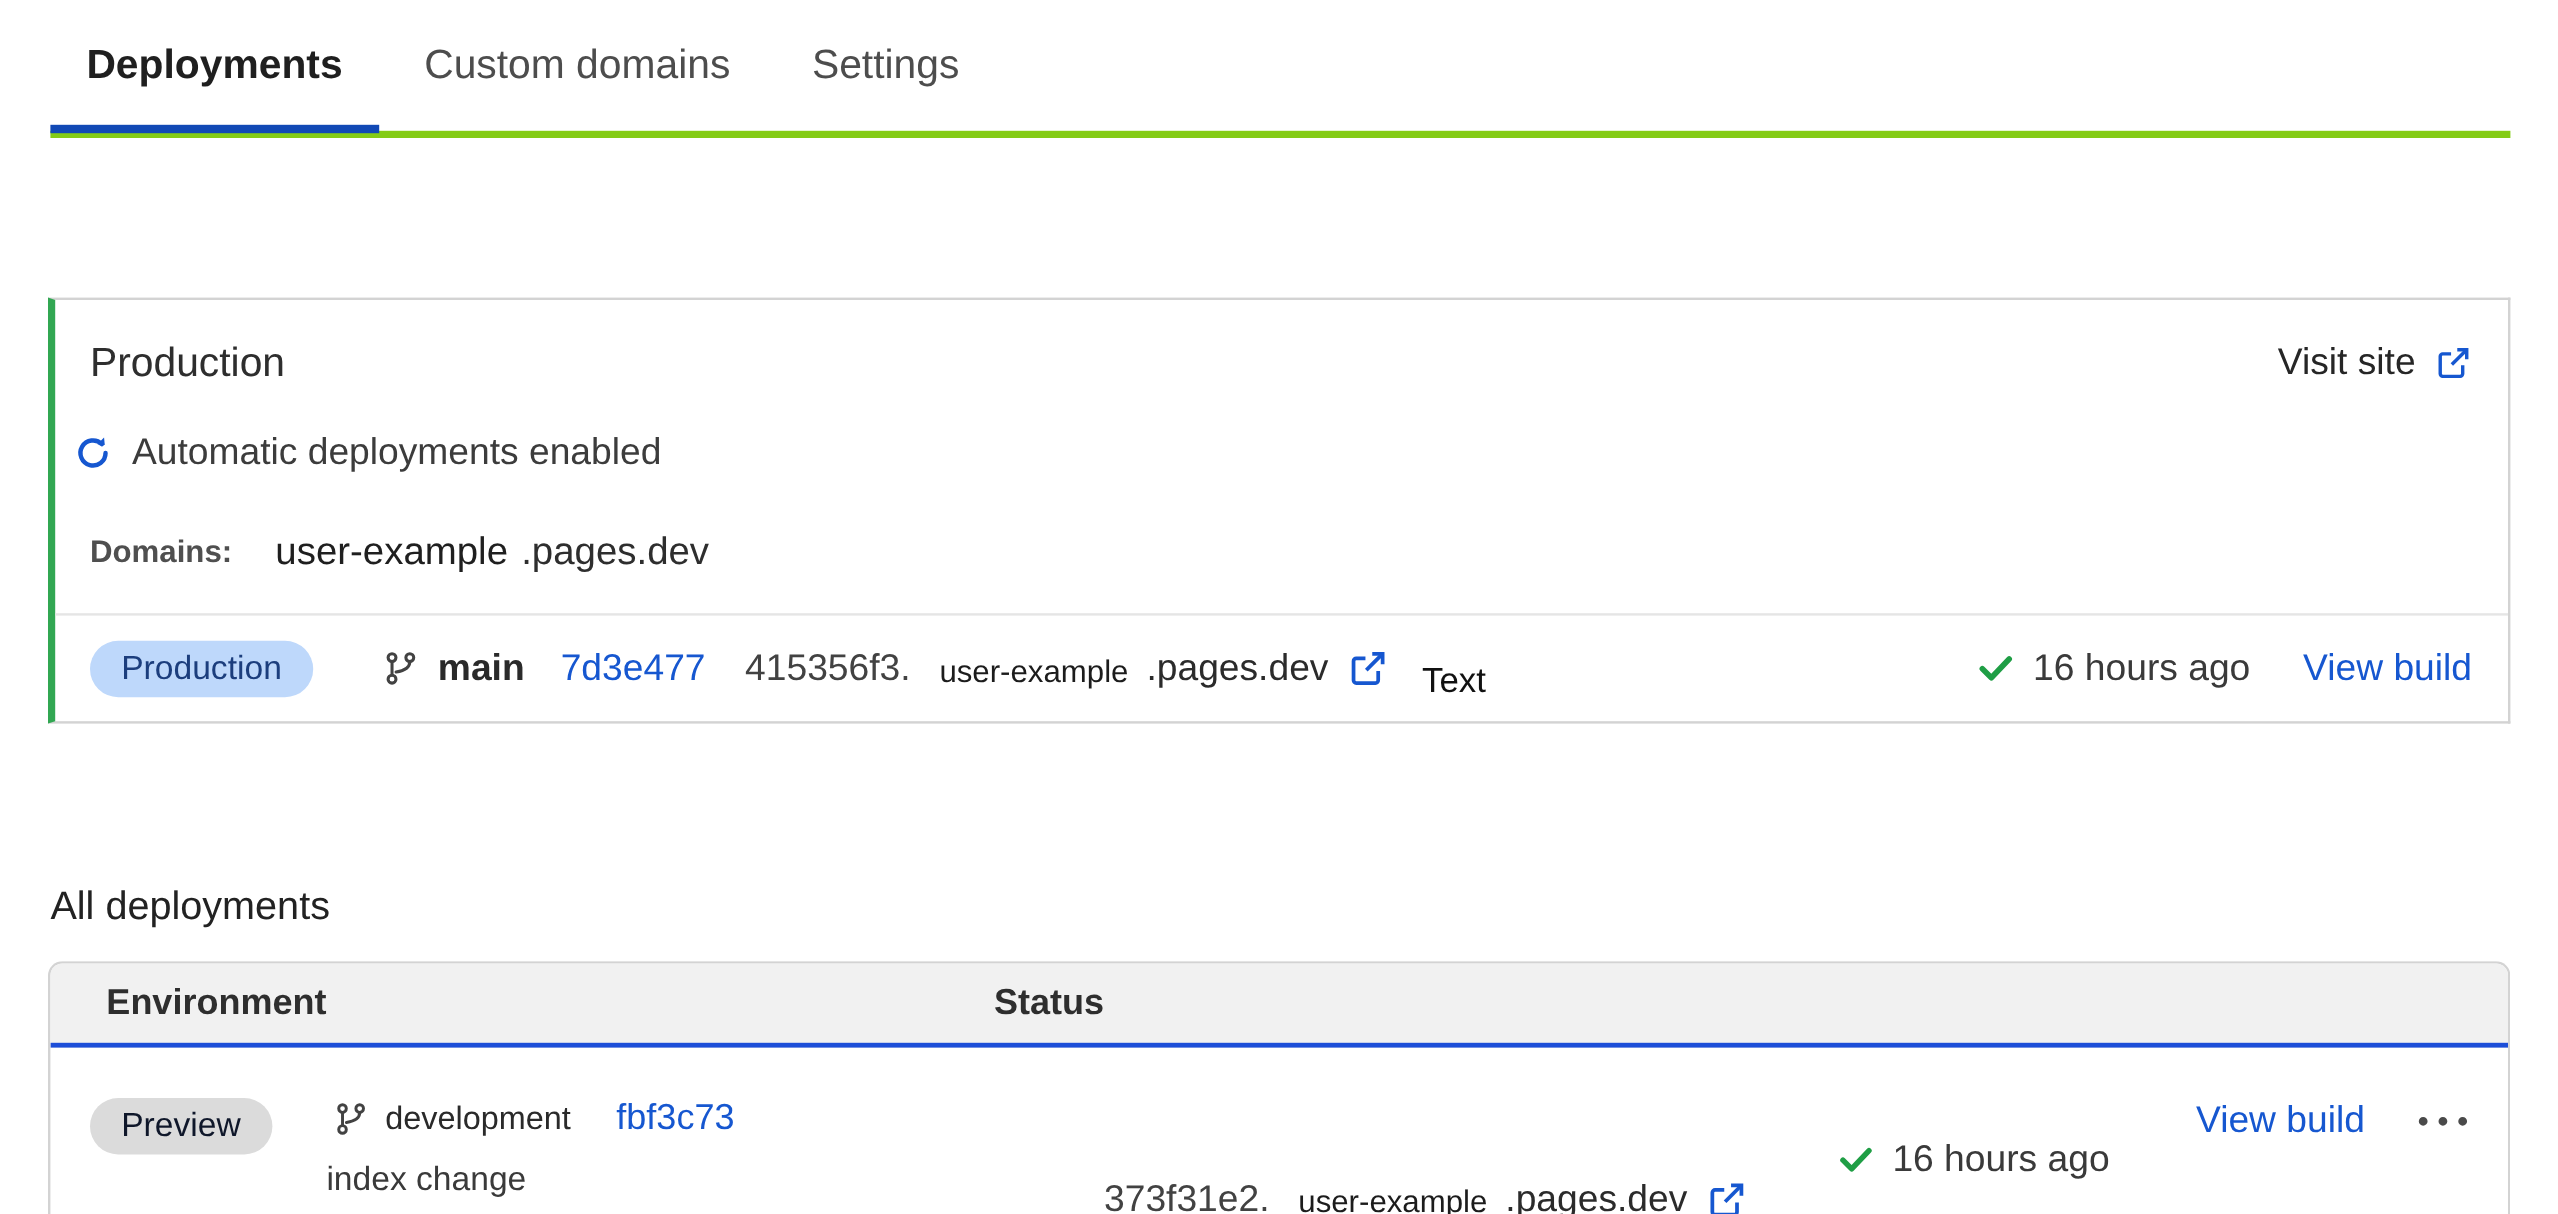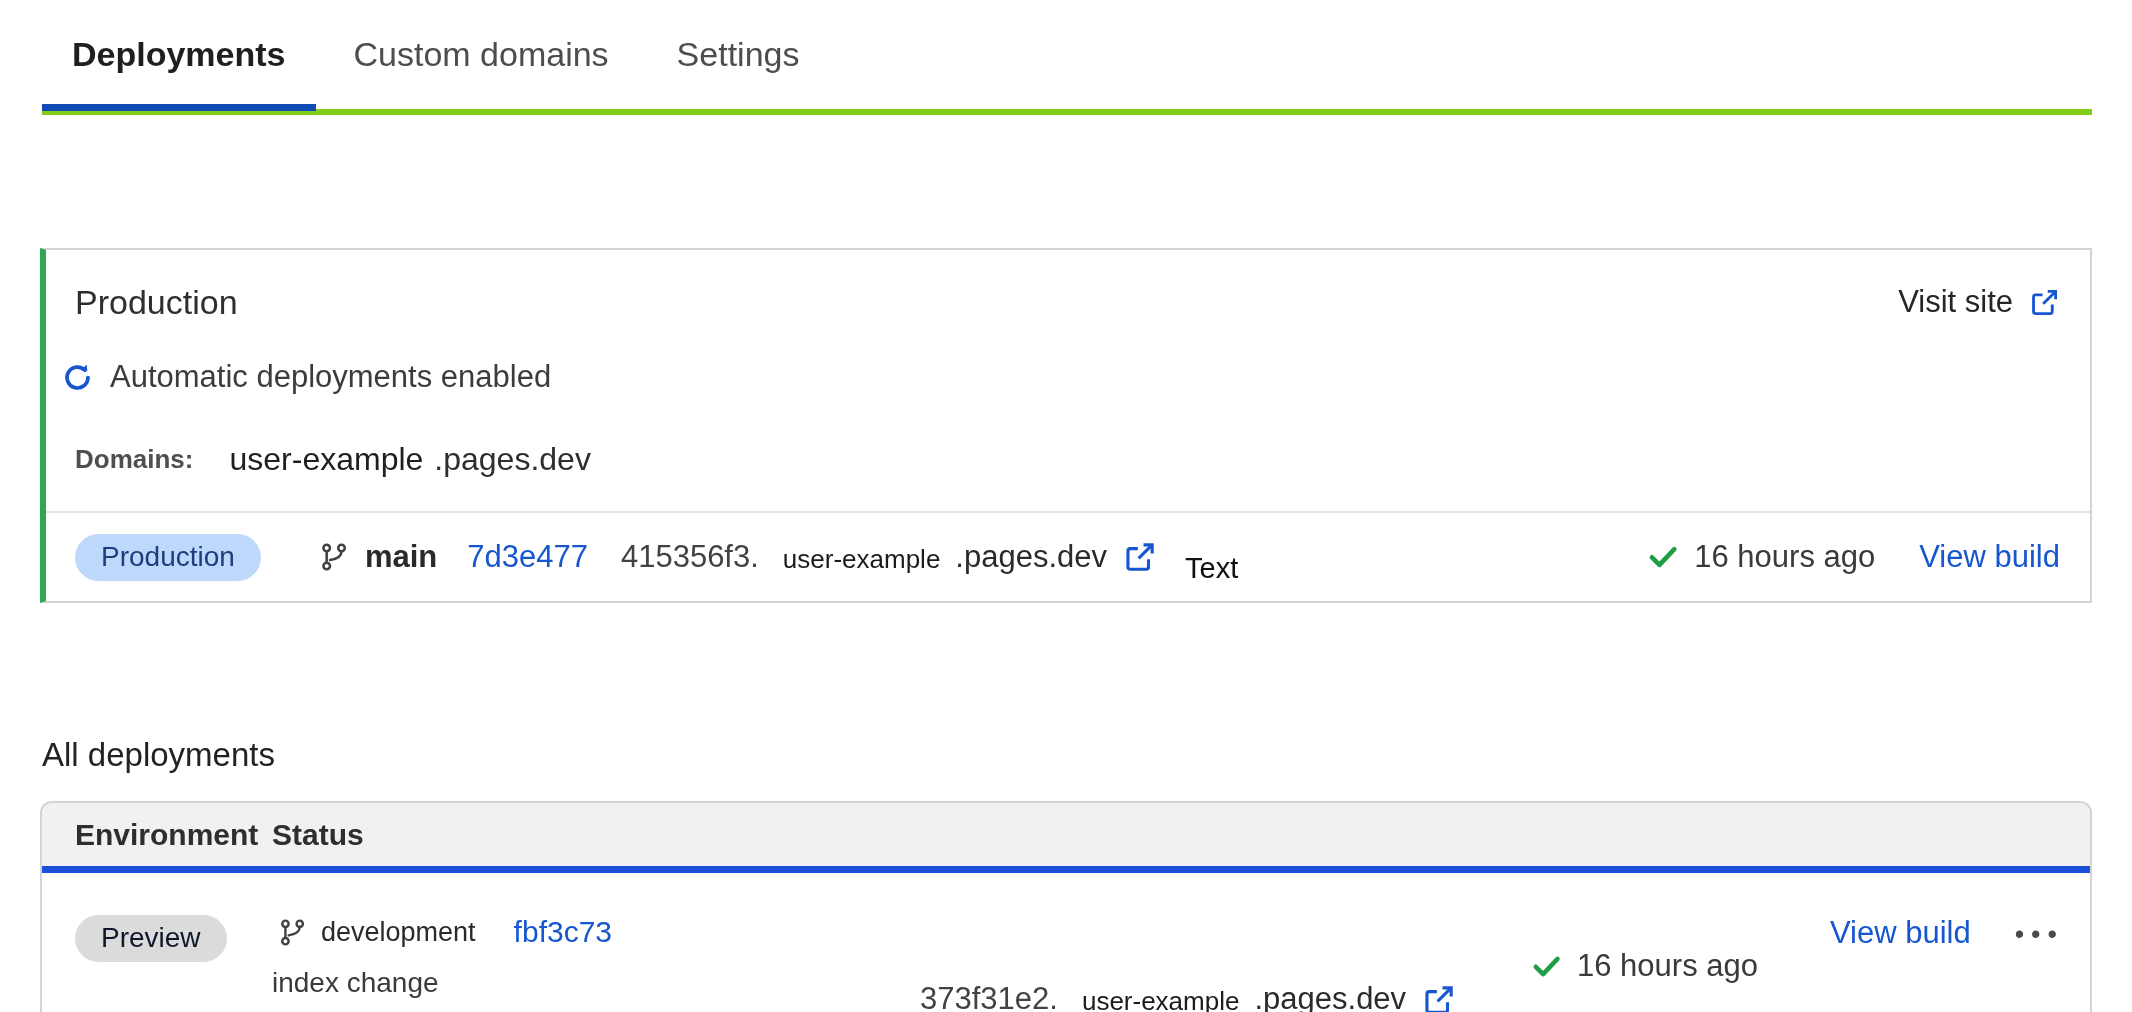--- a/index.html
+++ b/index.html
@@ -108,21 +108,22 @@
   }
   .t-head, .t-row {
     display: grid;
     grid-template-columns: 197px 648px 610px 300px 1fr;
     padding-left: 33px;
   }
   .t-head {
     height: 70px;
     align-items: center;
     background: #f1f1f1;
-    border-bottom: 7px solid #1d4ed8;
+    border-bottom: 4px solid #1d4ed8;
+    text-align: right;
   }
   .t-head .th { font-size: 30px; font-weight: 600; color: #2e2e2e; }
   .t-row {
     height: 146px;
     padding-top: 42px;
     border-bottom: 2px solid #d8d8d8;
   }
   .cell-line { display: flex; align-items: center; }
   .src-branch { font-size: 27px; color: #2a2a2a; margin: 0 38px 0 14px; }
   .src-commit { font-size: 30px; }

